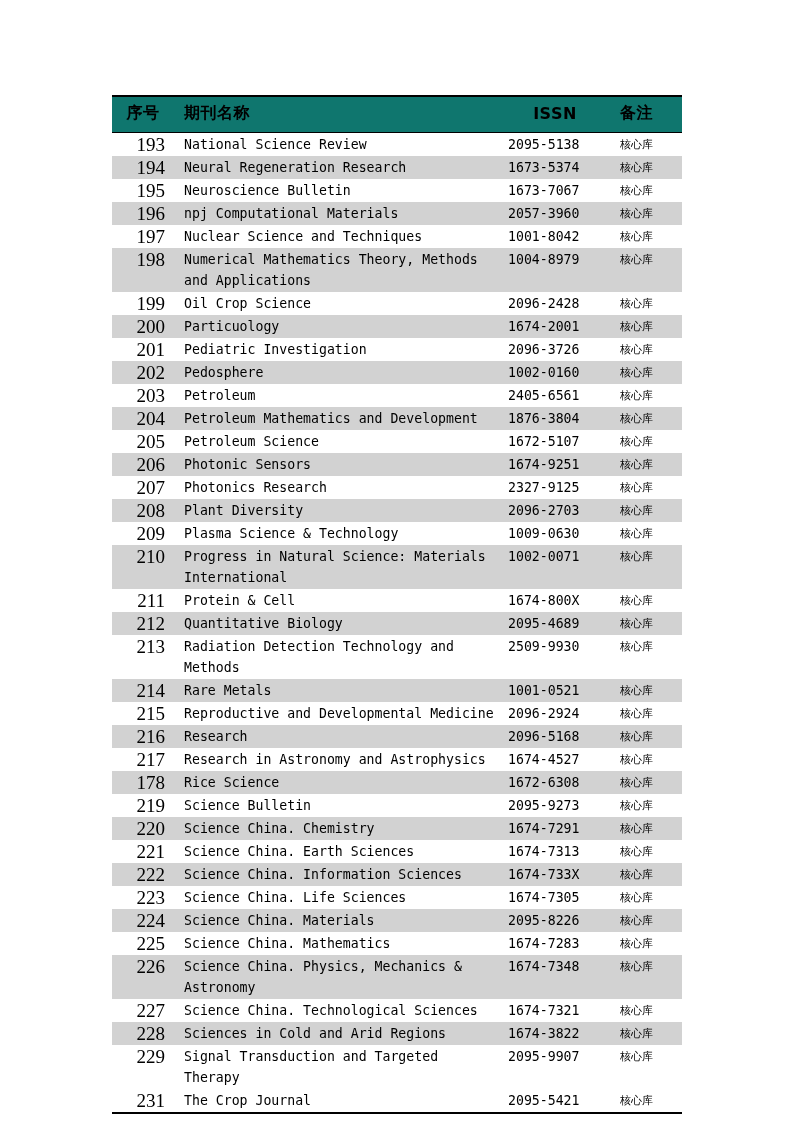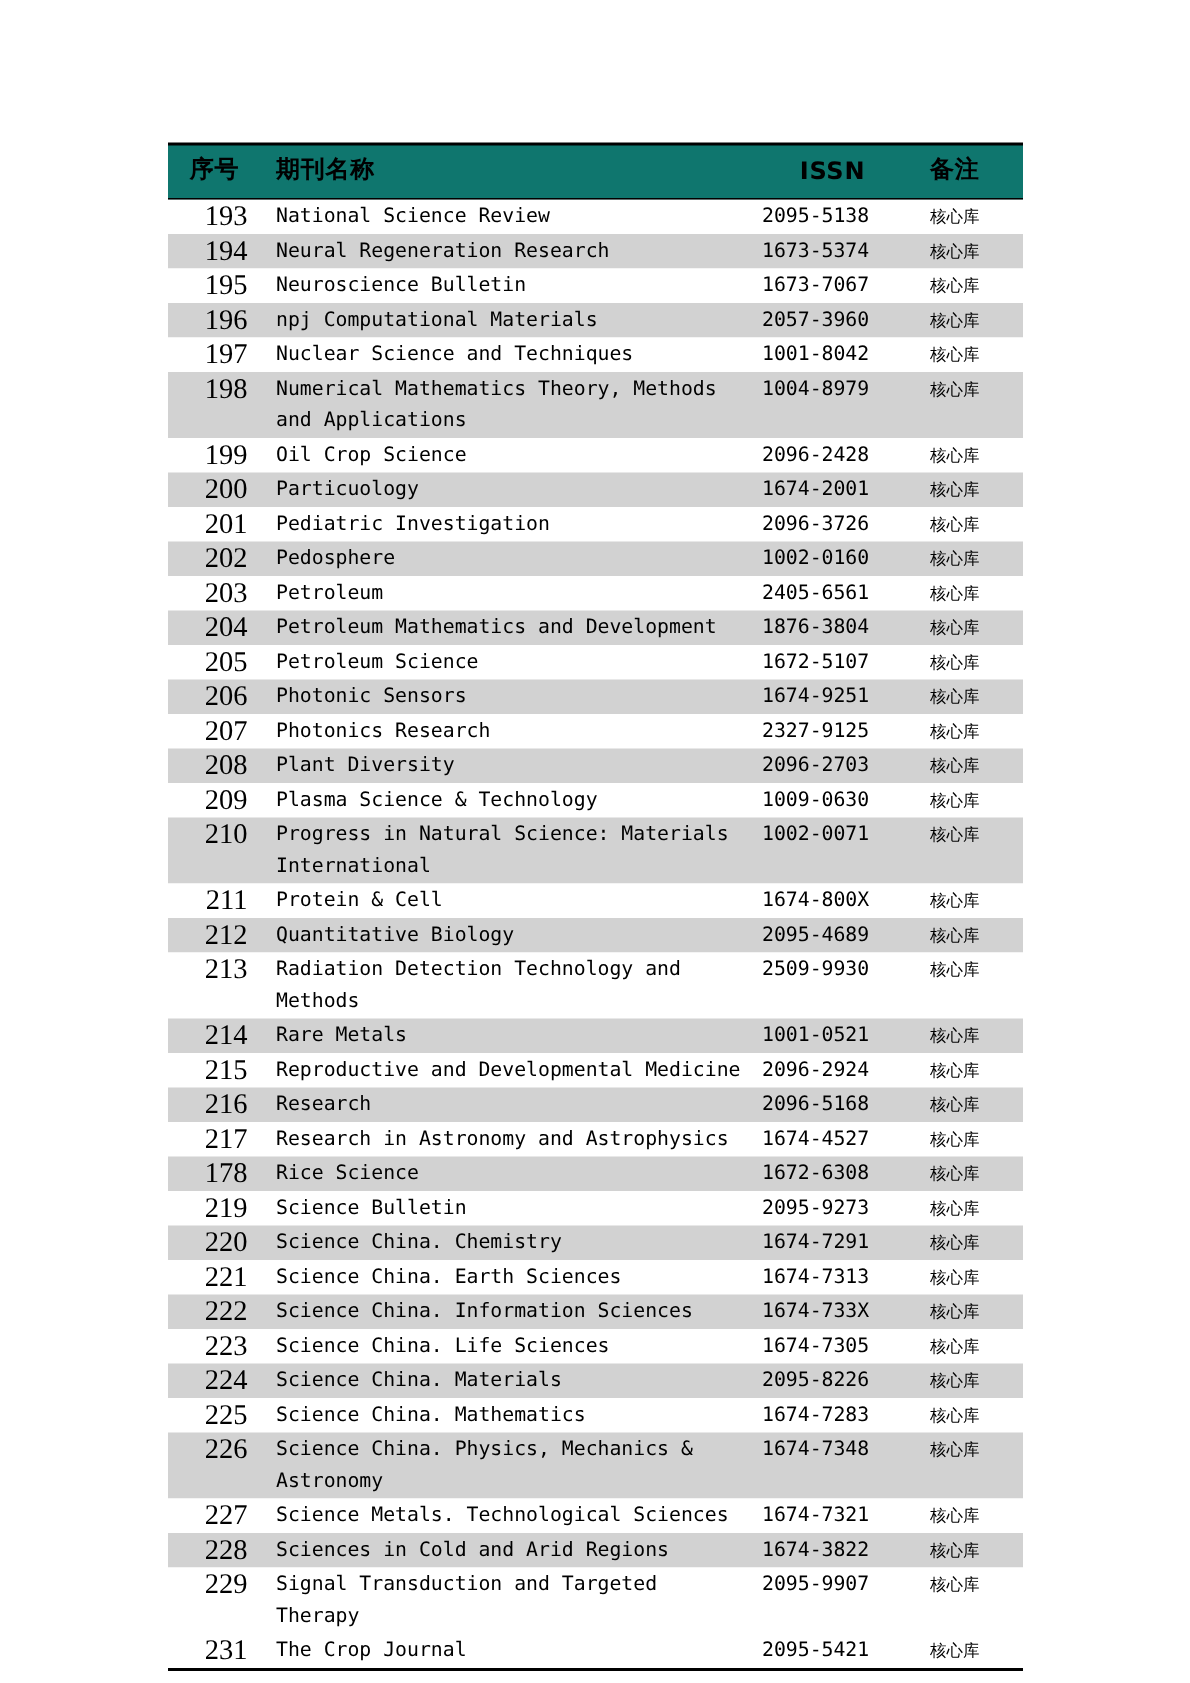--- a/index.html
+++ b/index.html
@@ -310,21 +310,21 @@
             <td class="cell-note">核心库</td>
           </tr>
           <tr class="even">
             <td class="cell-no">226</td>
             <td class="cell-name">Science China. Physics, Mechanics &amp; Astronomy</td>
             <td class="cell-issn">1674-7348</td>
             <td class="cell-note">核心库</td>
           </tr>
           <tr class="odd">
             <td class="cell-no">227</td>
-            <td class="cell-name">Science Metals. Technological Sciences</td>
+            <td class="cell-name">Science China. Technological Sciences</td>
             <td class="cell-issn">1674-7321</td>
             <td class="cell-note">核心库</td>
           </tr>
           <tr class="even">
             <td class="cell-no">228</td>
             <td class="cell-name">Sciences in Cold and Arid Regions</td>
             <td class="cell-issn">1674-3822</td>
             <td class="cell-note">核心库</td>
           </tr>
           <tr class="odd">

